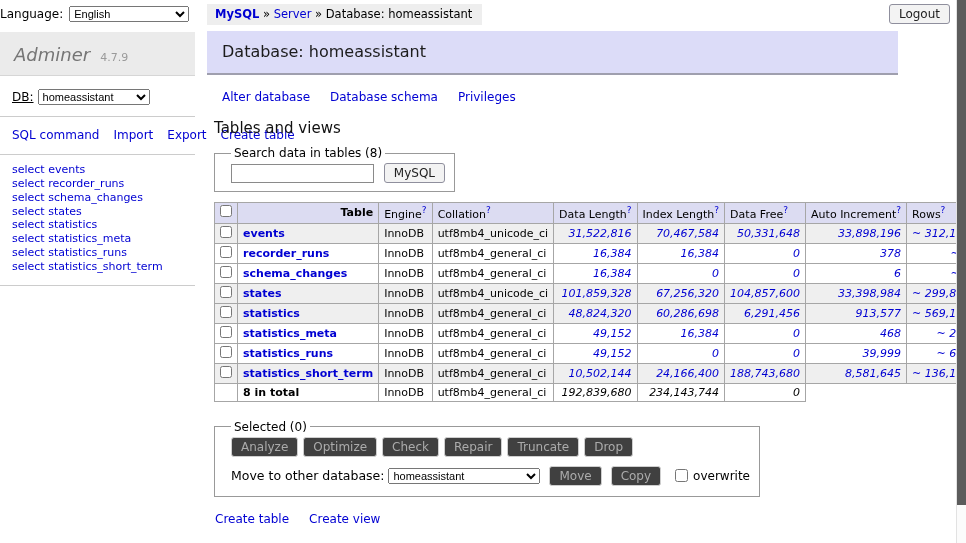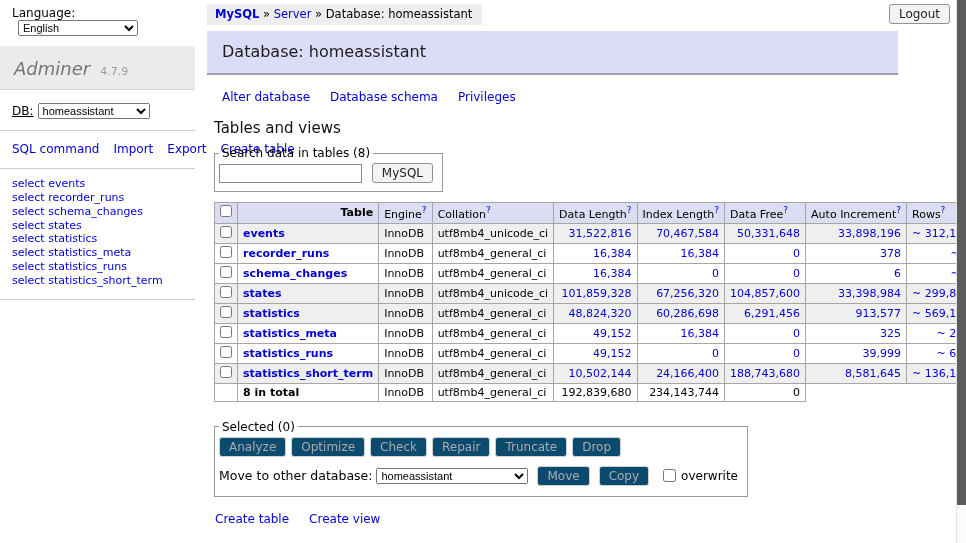--- a/index.html
+++ b/index.html
@@ -6,21 +6,21 @@
     --link:#0000d2; --title-bg:#dcdcf8; --th-bg:#dcdcf2; --shaded-row:#efefef;
     --crumb-bg:#eeeeee; --border:#a6a6a6; --sidebar-title-bg:#ebebeb;
   }
   *{box-sizing:border-box;}
   html,body{margin:0;padding:0;background:#fff;}
   body{font-family:"DejaVu Sans",sans-serif;font-size:12px;color:#000;}
   #screen{position:relative;width:966px;height:543px;overflow:hidden;background:#fff;}
 
   
   #sidebar{position:absolute;left:0;top:0;width:195px;}
-  .lang-row{padding:6px 0 0 12px;font-size:12px;}
+  .lang-row{padding:6px 0 0 0;font-size:12px;}
   .lang-row select{width:120px;font-size:11px;margin-left:6px;}
   #app-h1{margin:10px 0 0 0;background:var(--sidebar-title-bg);padding:7px 0 8px 14px;
     border-bottom:1px solid #d6d6d6;font-weight:normal;}
   #app-h1 .app{font-style:italic;font-size:18px;color:#757575;}
   #app-h1 .ver{font-size:11px;color:#9a9a9a;margin-left:10px;}
   .db-row{padding:13px 0 11px 12px;font-size:12px;text-decoration:underline;}
   .db-row select{width:112px;font-size:11px;margin-left:4px;}
   #sidebar hr{border:none;border-top:1px solid #ccc;margin:0;}
   #sidebar-links{margin:0;padding:9px 0 9px 12px;width:185px;line-height:1.55;}
   #sidebar-links a{margin-right:14px;white-space:nowrap;}
@@ -34,38 +34,38 @@
   #main{position:absolute;left:207px;top:0;right:10px;}
   #breadcrumb{display:inline-block;background:var(--crumb-bg);margin:4px 0 0 0;
     padding:3px 10px 4px 8px;font-size:11.5px;}
   #page-h2{margin:6px 58px 0 0;background:var(--title-bg);border-bottom:2px solid #9f9fae;
     padding:11px 15px 12px 15px;font-size:16px;font-weight:normal;color:#1c1c1c;}
   #main-links{margin:15px 0 0 15px;}
   #main-links a{margin-right:20px;}
   h3{font-size:15px;font-weight:normal;margin:15px 0 0 7px;color:#111;}
 
   fieldset{border:1px solid #999;width:-moz-fit-content;width:fit-content;
-    margin:9px 8px 0 7px;padding:3px 9px 8px 4px;}
+    margin:9px 8px 0 7px;padding:3px 9px 8px 16px;}
   fieldset legend{font-size:12px;padding:0 3px;}
   #search-input{width:143px;height:19px;font-size:11px;border:1px solid #8a8a8a;padding:1px 3px;}
   .btn{font-family:"DejaVu Sans",sans-serif;font-size:12px;color:#222;background:#f3f3f3;
     border:1px solid #8f8f9d;border-radius:3px;padding:2px 9px;margin-left:5px;cursor:pointer;}
-  .btn:disabled{color:#ababab;border-color:#cfcfcf;background:#0c4a6e;cursor:default;}
+  .btn:disabled{color:#ababab;border-color:#cfcfcf;background:#404040;cursor:default;}
   #search-btn{margin-left:6px;}
   #logout-btn{position:absolute;top:4px;right:16px;margin:0;}
 
   
   #tables-table{border-collapse:collapse;margin:10px 0 0 7px;font-size:11px;}
   #tables-table th,#tables-table td{border:1px solid var(--border);padding:2px 5px;height:15px;
     white-space:nowrap;}
   #tables-table th{background:var(--th-bg);font-weight:normal;text-align:left;}
   #tables-table th.name-col{font-weight:bold;text-align:right;min-width:112px;}
   #tables-table th sup{color:var(--link);font-size:9px;cursor:pointer;}
   #tables-table td.num,#tables-table th.num{text-align:right;}
-  #tables-table td.num{min-width:58px;}
+  #tables-table td.num{min-width:58px;font-style:italic;}
   #tables-table tr.shaded td{background:var(--shaded-row);}
   #tables-table a.tname{font-weight:bold;}
   #tables-table td.ghost{border:none;background:#fff;}
   #tables-table td.total-name{font-weight:bold;}
   #tables-table input[type=checkbox]{margin:0;width:12px;height:12px;}
 
   #selected-fs{margin-top:18px;padding-bottom:10px;}
   .move-row{margin-top:9px;font-size:12.5px;}
   .move-row select{width:152px;font-size:11px;margin-left:4px;}
   .move-row label{font-size:12px;margin-left:2px;}
@@ -193,21 +193,21 @@
             <td class="num"><a class="lnk">~ 569,159</a></td>
           </tr>
           <tr>
             <td><input type="checkbox" style=""></td>
             <td><a class="lnk tname">statistics_meta</a></td>
             <td>InnoDB</td>
             <td>utf8mb4_general_ci</td>
             <td class="num"><a class="lnk">49,152</a></td>
             <td class="num"><a class="lnk">16,384</a></td>
             <td class="num"><a class="lnk">0</a></td>
-            <td class="num"><a class="lnk">325</a></td>
+            <td class="num"><a class="lnk">468</a></td>
             <td class="num"><a class="lnk">~ 244</a></td>
           </tr>
           <tr>
             <td><input type="checkbox" style=""></td>
             <td><a class="lnk tname">statistics_runs</a></td>
             <td>InnoDB</td>
             <td>utf8mb4_general_ci</td>
             <td class="num"><a class="lnk">49,152</a></td>
             <td class="num"><a class="lnk">0</a></td>
             <td class="num"><a class="lnk">0</a></td>

